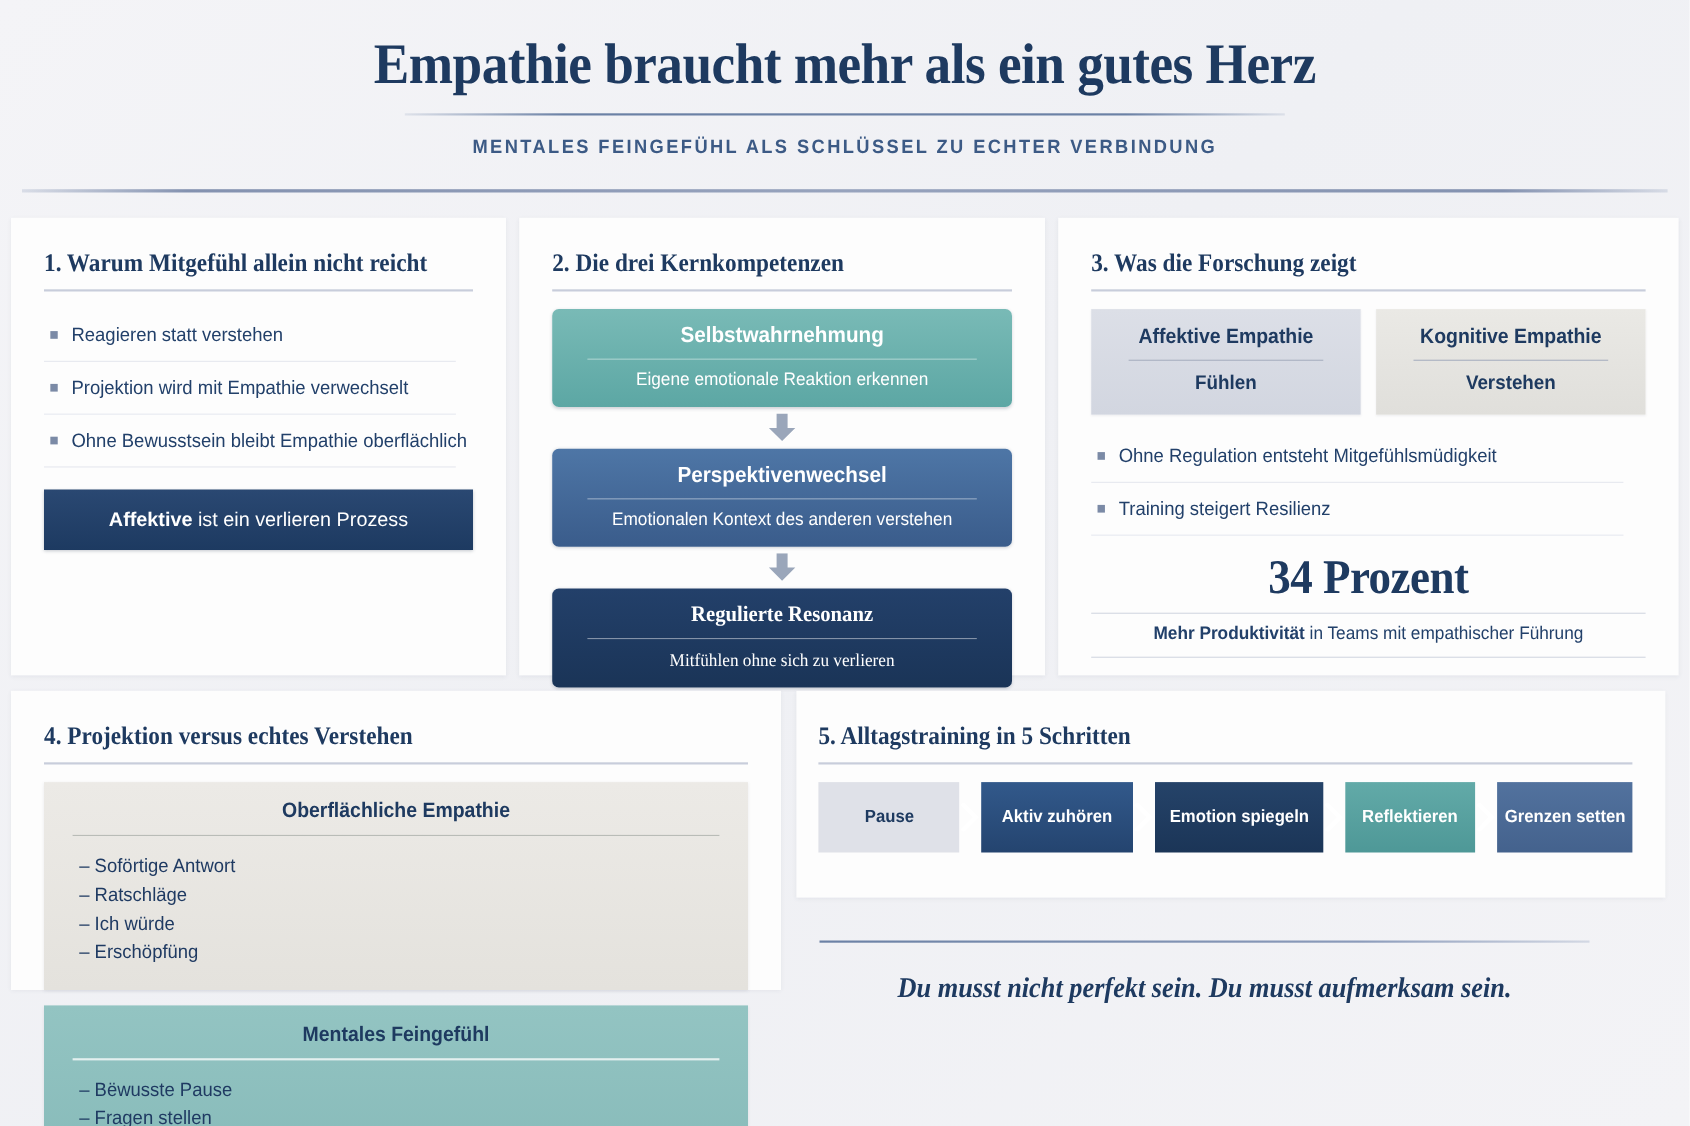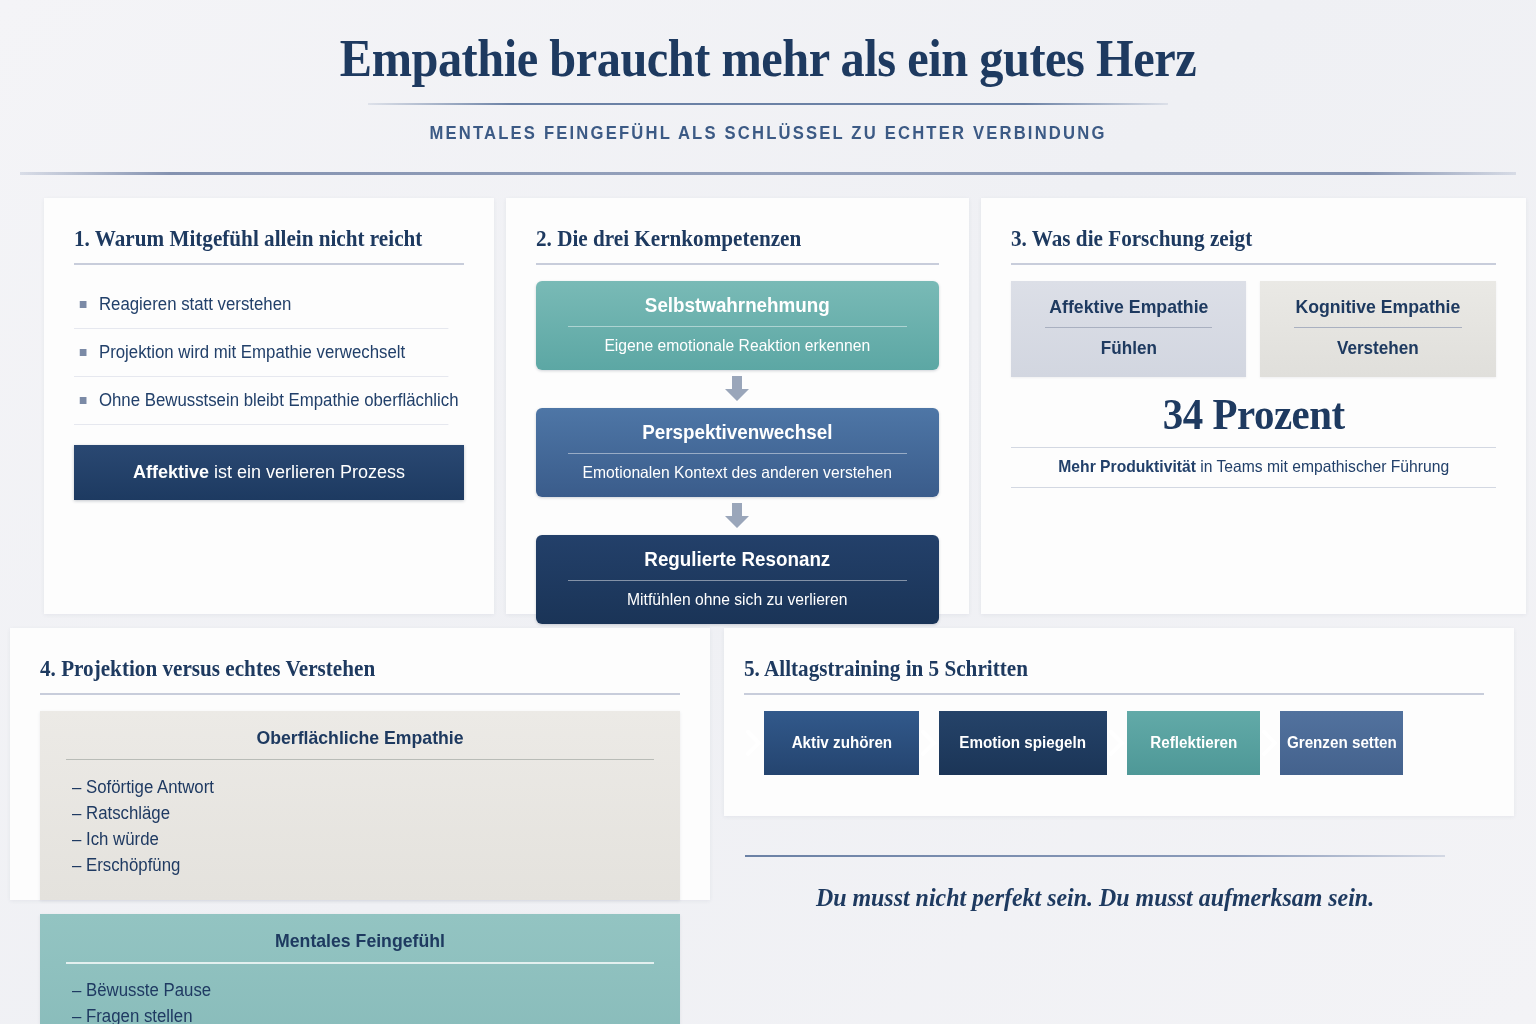--- a/index.html
+++ b/index.html
@@ -60,21 +60,21 @@
     width: 1516px;
     display: flex;
     gap: 12px;
   }
   .card {
     background: #fdfdfd;
     box-shadow: 0 1px 4px rgba(60,70,95,0.07);
     padding: 28px 30px 22px;
     position: relative;
   }
-  .card-1 { width: 450px; height: 416px; margin-left: 34px; }
+  .card-1 { width: 450px; height: 416px; }
   .card-2 { width: 478px; height: 416px; }
   .card-3 { width: 564px; height: 416px; }
 
   .grid-bottom {
     position: absolute;
     top: 628px;
     left: 10px;
     width: 1516px;
     display: flex;
     gap: 14px;
@@ -134,21 +134,21 @@
   
   .flow-box {
     border-radius: 6px;
     padding: 13px 14px 15px;
     color: #fff;
     text-align: center;
     box-shadow: 0 1px 3px rgba(30,45,70,0.2);
   }
   .flow-box.teal  { background: linear-gradient(180deg, #79bab6 0%, #5ca7a4 100%); }
   .flow-box.slate { background: linear-gradient(180deg, #4e76a6 0%, #3a5c8b 100%); }
-  .flow-box.navy  { background: linear-gradient(180deg, #23406a 0%, #1a3457 100%); }
+  .flow-box.navy  { background: linear-gradient(180deg, #23406a 0%, #1a3457 100%); font-family: Liberation Serif, serif; }
   .flow-label {
     font-size: 20px;
     font-weight: 700;
     transform: scaleX(0.94);
     white-space: nowrap;
   }
   .flow-divider {
     height: 1px;
     background: rgba(255,255,255,0.45);
     margin: 9px 18px 9px;
@@ -374,20 +374,30 @@
         <div class="compare-rule"></div>
         <div class="compare-sub">Fühlen</div>
       </div>
       <div class="compare-box warm">
         <div class="compare-head">Kognitive Empathie</div>
         <div class="compare-rule"></div>
         <div class="compare-sub">Verstehen</div>
       </div>
     </div>
 
+    <ul class="bullet-list" style="margin-top:14px;">
+      <li class="bullet-item">
+        <span class="bullet-marker"></span>
+        <span>Ohne Regulation entsteht Mitgefühlsmüdigkeit</span>
+      </li>
+      <li class="bullet-item">
+        <span class="bullet-marker"></span>
+        <span>Training steigert Resilienz</span>
+      </li>
+    </ul>
 
     <div class="stat-block">
       <div class="stat-number">34 Prozent</div>
       <div class="stat-rule"></div>
       <div class="stat-caption"><b>Mehr Produktivität</b><span> in Teams mit empathischer Führung</span></div>
       <div class="stat-rule-bottom"></div>
     </div>
   </div>
 </div>
 
@@ -418,20 +428,23 @@
         </ul>
       </div>
     </div>
   </div>
 
   <div class="card card-5">
     <div class="card-title">5. Alltagstraining in 5 Schritten</div>
     <div class="card-title-rule"></div>
 
     <div class="steps">
+      <div class="step" style="width:145px;background:#dfe1e8;color:#1e3a60;">
+        <span class="step-label">Pause</span>
+      </div>
       <div class="step-chev">
         <svg width="18" height="26" viewBox="0 0 18 26" aria-hidden="true">
           <polyline points="3,2 14,13 3,24" fill="none" stroke="#ffffff" stroke-width="4" stroke-linecap="square"></polyline>
         </svg>
       </div>
 
       <div class="step" style="width:155px;background:linear-gradient(180deg,#32598b,#24446f);color:#fff;">
         <span class="step-label">Aktiv zuhören</span>
       </div>
       <div class="step-chev">

